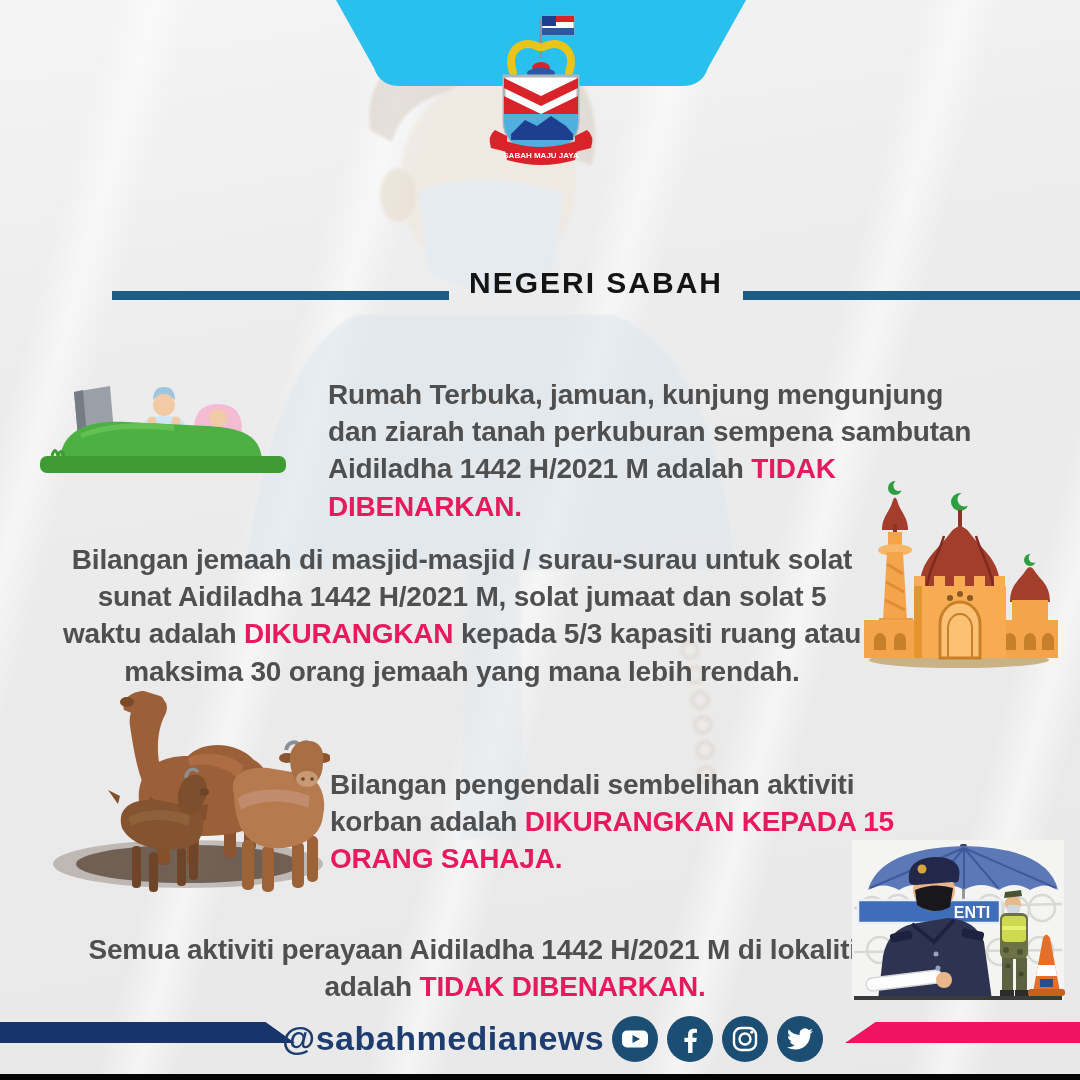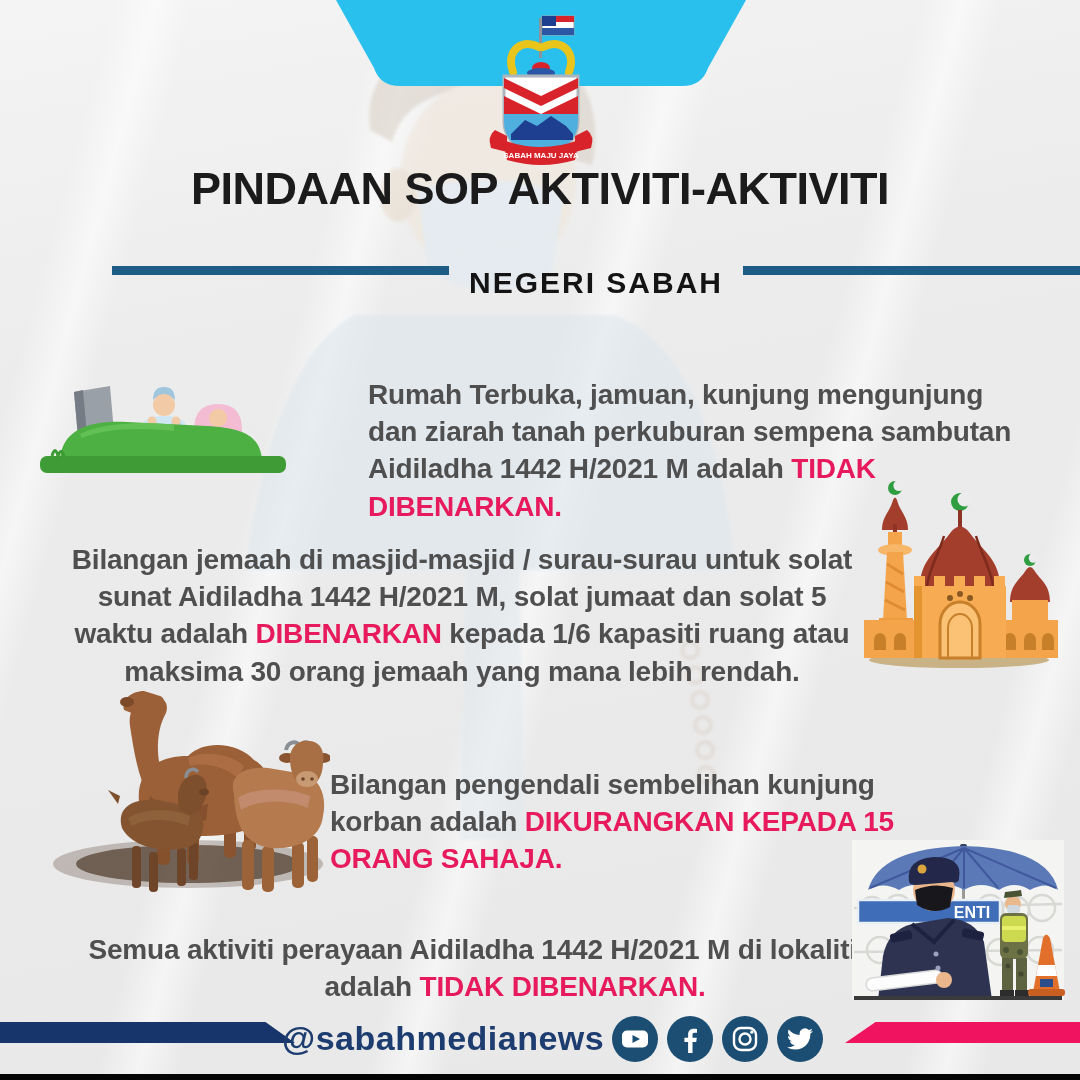--- a/index.html
+++ b/index.html
@@ -11,27 +11,27 @@
         rgba(255,255,255,0) 0px, rgba(255,255,255,0) 110px,
         rgba(255,255,255,.55) 150px, rgba(255,255,255,0) 190px,
         rgba(255,255,255,0) 260px),
       linear-gradient(170deg,#f4f4f4 0%,#ececec 30%,#e9e8e8 100%);
   }
   .bg-figure{position:absolute;left:220px;top:10px;opacity:.55;filter:blur(1.5px);pointer-events:none;}
   .banner{position:absolute;left:336px;top:0;}
   .crest{position:absolute;left:465px;top:12px;}
   .title{position:absolute;left:60px;top:166px;width:960px;text-align:center;
     font-weight:bold;font-size:45px;line-height:1.04;letter-spacing:-.5px;color:#1b1b1b;}
-  .divider{position:absolute;left:0;top:266px;width:1080px;display:flex;align-items:flex-start;}
+  .divider{position:absolute;left:0;top:266px;width:1080px;display:flex;align-items:flex-end;}
   .divider .bar{height:9px;background:#1d5c85;flex:1;}
   .divider .bar.left{margin-left:112px;}
   .divider .label{font-weight:bold;font-size:30px;letter-spacing:2px;color:#141414;padding:0 20px;white-space:nowrap;}
   .rule{position:absolute;font-weight:bold;font-size:28px;line-height:1.33;color:#4f4f4f;letter-spacing:-.2px;}
   .rule .em{color:#e61a5c;}
-  .r1{left:328px;top:348px;width:660px;text-align:left;margin-left:40px;}
+  .r1{left:328px;top:348px;width:660px;text-align:left;}
   .r2{left:62px;top:513px;width:800px;text-align:center;}
   .r3{left:330px;top:738px;width:575px;text-align:left;}
   .r4{left:65px;top:903px;width:900px;text-align:center;}
   .illus{position:absolute;}
   .footer-bar-left{position:absolute;left:0;top:1022px;width:295px;height:21px;background:#17356b;
     clip-path:polygon(0 0,90% 0,100% 100%,0 100%);}
   .footer-bar-right{position:absolute;right:0;top:1022px;width:235px;height:21px;background:#f01460;
     clip-path:polygon(13% 0,100% 0,100% 100%,0 100%);}
   .handle{position:absolute;left:282px;top:1019px;font-weight:bold;font-size:34px;color:#1d3c6f;letter-spacing:.5px;}
   .socials{position:absolute;left:612px;top:1016px;display:flex;gap:9px;}
@@ -79,21 +79,20 @@
     <polygon points="39,84 76,102 113,84 113,102 39,102" fill="#d8232a"></polygon>
     <path d="M39,102 L113,102 L113,110 Q113,133 76,150 Q39,133 39,110 Z" fill="#4fb0e0"></path>
     <polygon points="46,122 60,108 72,114 86,104 101,114 108,122 108,128 46,128" fill="#1e3f8f"></polygon>
     <path d="M30,118 Q22,124 26,136 L42,140 L42,124 Z" fill="#d8232a"></path>
     <path d="M122,118 Q130,124 126,136 L110,140 L110,124 Z" fill="#d8232a"></path>
     <path d="M38,128 Q76,142 114,128 L110,148 Q76,158 42,148 Z" fill="#d8232a"></path>
     <text x="76" y="146" text-anchor="middle" font-size="8" font-weight="bold" fill="#ffffff" font-family="Liberation Sans, sans-serif">SABAH MAJU JAYA</text>
   </svg>
 
   <div class="title">
-    <div>PINDAAN SOP AKTIVITI-AKTIVITI</div>
   </div>
 
   <div class="divider">
     <div class="bar left"></div>
     <div class="label">NEGERI SABAH</div>
     <div class="bar"></div>
   </div>
 
   <svg class="illus" style="left:22px;top:332px;" width="285" height="150" viewBox="0 0 285 150">
     <polygon points="52,60 88,54 94,124 58,127" fill="#9aa0a8"></polygon>
@@ -158,21 +157,21 @@
     </g>
     <rect x="62" y="114" width="92" height="72" fill="#f7ab52"></rect>
     <rect x="62" y="114" width="8" height="72" fill="#e5952f"></rect>
     <circle cx="98" cy="126" r="3" fill="#8a5a22"></circle>
       <circle cx="108" cy="122" r="3" fill="#8a5a22"></circle>
       <circle cx="118" cy="126" r="3" fill="#8a5a22"></circle>
     <path d="M88,186 v-34 a20,22 0 0 1 40,0 v34 z" fill="#fbc276" stroke="#c77f2a" stroke-width="3"></path>
     <path d="M96,186 v-30 a12,14 0 0 1 24,0 v30 z" fill="none" stroke="#c77f2a" stroke-width="2"></path>
   </svg>
 
-  <p class="rule r2"><span>Bilangan jemaah di masjid-masjid / surau-surau untuk solat sunat Aidiladha 1442 H/2021 M, solat jumaat dan solat 5 waktu adalah </span><span class="em">DIBENARKAN</span><span> kepada 1/6 kapasiti ruang atau maksima 30 orang jemaah yang mana lebih rendah.</span></p>
+  <p class="rule r2"><span>Bilangan jemaah di masjid-masjid / surau-surau untuk solat sunat Aidiladha 1442 H/2021 M, solat jumaat dan solat 5 waktu adalah </span><span class="em">DIKURANGKAN</span><span> kepada 5/3 kapasiti ruang atau maksima 30 orang jemaah yang mana lebih rendah.</span></p>
 
   <svg class="illus" style="left:38px;top:658px;" width="292" height="235" viewBox="0 0 292 235">
     <ellipse cx="150" cy="206" rx="135" ry="24" fill="#3a2413" opacity=".25"></ellipse>
     <ellipse cx="150" cy="206" rx="112" ry="19" fill="#3a2413" opacity=".6"></ellipse>
 
     <g>
       <rect x="119" y="150" width="13" height="57" rx="5" fill="#85502c"></rect>
       <rect x="149" y="155" width="12" height="52" rx="5" fill="#85502c"></rect>
       <rect x="186" y="148" width="12" height="52" rx="5" fill="#8a5430"></rect>
       <rect x="206" y="143" width="12" height="50" rx="5" fill="#8a5430"></rect>
@@ -207,21 +206,21 @@
       <rect x="151" y="184" width="9" height="38" rx="4" fill="#6f452a"></rect>
       <path d="M80,146 L70,132 L82,138 Z" fill="#7e4f2c"></path>
       <path d="M84,170 C78,150 94,140 120,142 L150,148 C166,152 169,168 161,182 C150,196 98,197 84,170 Z" fill="#845430"></path>
       <path d="M148,120 a7,9 0 0 1 12,-6" fill="none" stroke="#8a8f96" stroke-width="3.5"></path>
       <path d="M142,152 C137,136 142,122 152,118 C161,114 169,120 169,131 C169,143 162,153 153,157 Z" fill="#7e4f2c"></path>
       <ellipse cx="166" cy="134" rx="5" ry="3.5" fill="#6b4326"></ellipse>
       <path d="M90,160 C104,150 134,150 152,158 L150,168 C132,160 106,160 94,168 Z" fill="#996b43" opacity=".55"></path>
     </g>
   </svg>
 
-  <p class="rule r3"><span>Bilangan pengendali sembelihan kunjung korban adalah </span><span class="em">DIKURANGKAN KEPADA 15 ORANG SAHAJA.</span></p>
+  <p class="rule r3"><span>Bilangan pengendali sembelihan aktiviti korban adalah </span><span class="em">DIKURANGKAN KEPADA 15 ORANG SAHAJA.</span></p>
 
   <p class="rule r4"><span>Semua aktiviti perayaan Aidiladha 1442 H/2021 M di lokaliti PKPD adalah </span><span class="em">TIDAK DIBENARKAN.</span></p>
 
   <svg class="illus" style="left:850px;top:838px;" width="216" height="170" viewBox="0 0 216 170">
     <rect x="2" y="2" width="212" height="160" fill="#f4f4f3"></rect>
     <g fill="none" stroke="#d8d8d4" stroke-width="2.5">
       <circle cx="22" cy="72" r="13"></circle>
         <circle cx="48" cy="70" r="13"></circle>
         <circle cx="74" cy="72" r="13"></circle>
       <circle cx="140" cy="70" r="13"></circle>

